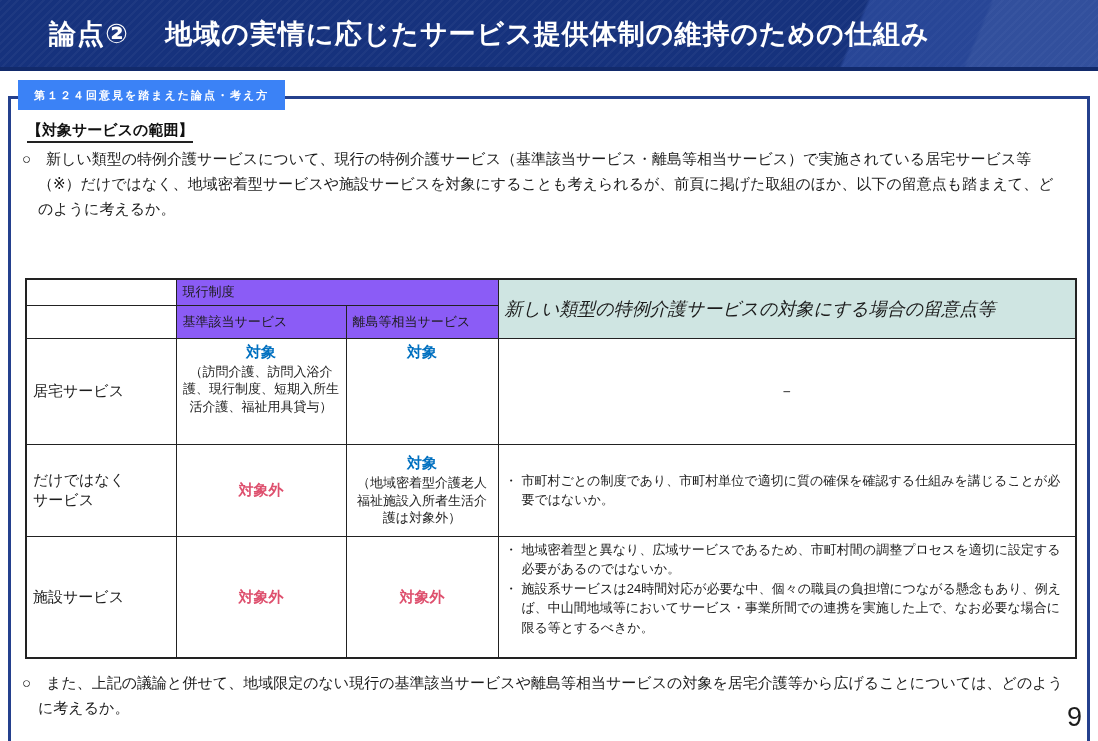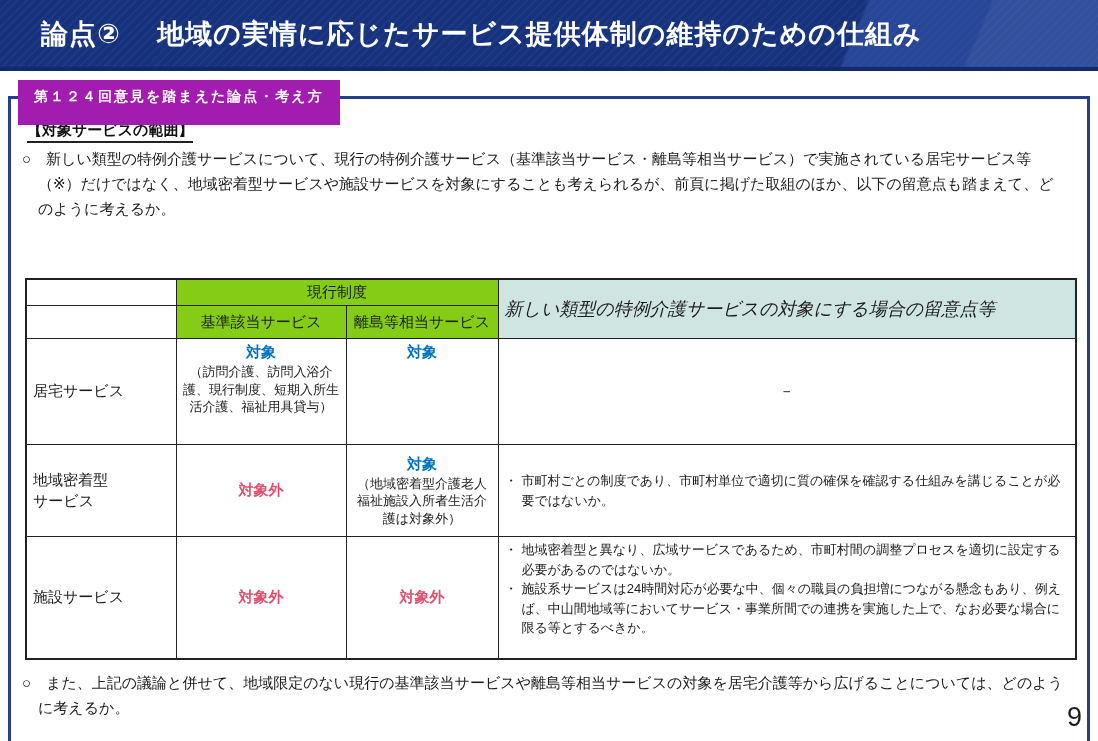--- a/index.html
+++ b/index.html
@@ -13,30 +13,30 @@
     position:absolute;left:0;top:0;width:1098px;height:71px;
     background:
       linear-gradient(113deg, rgba(255,255,255,0) 0%, rgba(255,255,255,0) 77%, rgba(62,95,182,0.45) 77.3%, rgba(62,95,182,0.45) 88%, rgba(92,124,204,0.40) 88.3%, rgba(92,124,204,0.40) 100%),
       repeating-linear-gradient(135deg, rgba(255,255,255,0.035) 0 2px, rgba(255,255,255,0) 2px 6px),
       #16327d;
     border-bottom:4px solid #122a6b;
     box-sizing:border-box;
     display:flex;align-items:center;
   }
   .title-bar h1{
-    margin:9px;padding:0 0 0 32px;
+    margin:0;padding:0 0 0 49px;
     font-size:27px;font-weight:bold;color:#ffffff;letter-spacing:1px;
     white-space:nowrap;
   }
   
   .tag-label{
     position:absolute;left:18px;top:80px;z-index:3;
-    background:#a21caf;color:#ffffff;
-    font-size:14px;font-weight:bold;letter-spacing:2px;
-    padding:8px 16px 19px 16px;
+    background:#3b82f6;color:#ffffff;
+    font-size:11px;font-weight:bold;letter-spacing:2px;
+    padding:8px 16px 7px 16px;
   }
   
   .content-box{
     position:absolute;left:8px;top:96px;width:1082px;height:652px;
     border:3px solid #24408d;background:#ffffff;box-sizing:border-box;
   }
   .scope-heading{
     position:absolute;left:16px;top:22px;
     font-size:15px;font-weight:bold;color:#111;
     border-bottom:2px solid #222;padding-bottom:1px;
@@ -60,21 +60,21 @@
     font-size:14px;color:#1c1c1c;
     border:2px solid #222;
   }
   table.matrix td,table.matrix th{
     border:1px solid #222;box-sizing:border-box;
     padding:3px 6px;font-weight:normal;
   }
   col.c1{width:150px;} col.c2{width:170px;} col.c3{width:152px;} col.c4{width:578px;}
   tr.hrow1{height:26px;} tr.hrow2{height:33px;}
   tr.drow1{height:106px;} tr.drow2{height:92px;} tr.drow3{height:122px;}
-  .hd-gray{background:#84cc16;text-align:center;vertical-align:middle;font-size:15px;}
+  .hd-gray{background:#8b5cf6;vertical-align:middle;font-size:13px;}
   .hd-teal{background:#cfe5e2;text-align:left;vertical-align:middle;font-size:18px;font-style:italic;}
   .hd-empty{background:#ffffff;}
   .row-label{
     vertical-align:middle;font-size:15px;
     white-space:pre-line;line-height:1.35;
   }
   .cell-status{text-align:center;}
   .v-top{vertical-align:top;padding-top:5px;}
   .v-mid{vertical-align:middle;}
   .status{font-size:15px;font-weight:bold;display:block;line-height:1.35;}
@@ -137,21 +137,21 @@
           <span class="status blue">対象</span>
           <span class="status-note">（訪問介護、訪問入浴介護、現行制度、短期入所生活介護、福祉用具貸与）</span>
         </td>
         <td class="cell-status v-top">
           <span class="status blue">対象</span>
         </td>
         <td class="cell-dash">－</td>
       </tr>
 
       <tr class="drow2">
-        <td class="row-label">地域密着型
+        <td class="row-label">だけではなく
 サービス</td>
         <td class="cell-status v-mid">
           <span class="status red">対象外</span>
         </td>
         <td class="cell-status v-mid">
           <span class="status blue">対象</span>
           <span class="status-note">（地域密着型介護老人福祉施設入所者生活介護は対象外）</span>
         </td>
         <td class="cell-remarks v-mid">
           <ul class="remarks">

